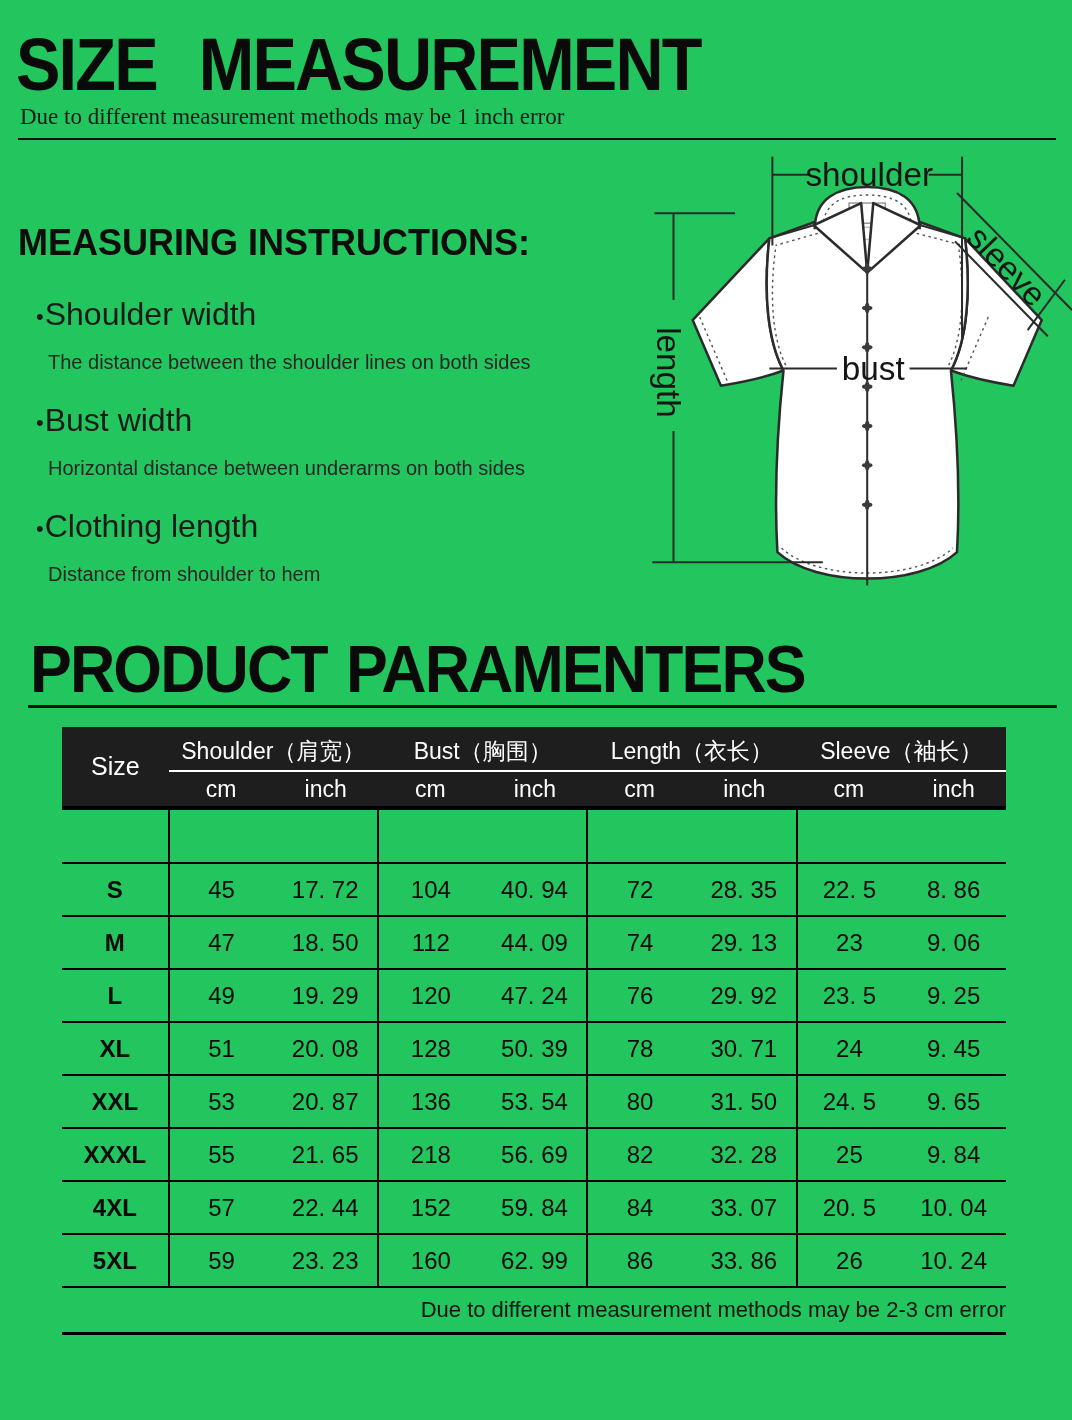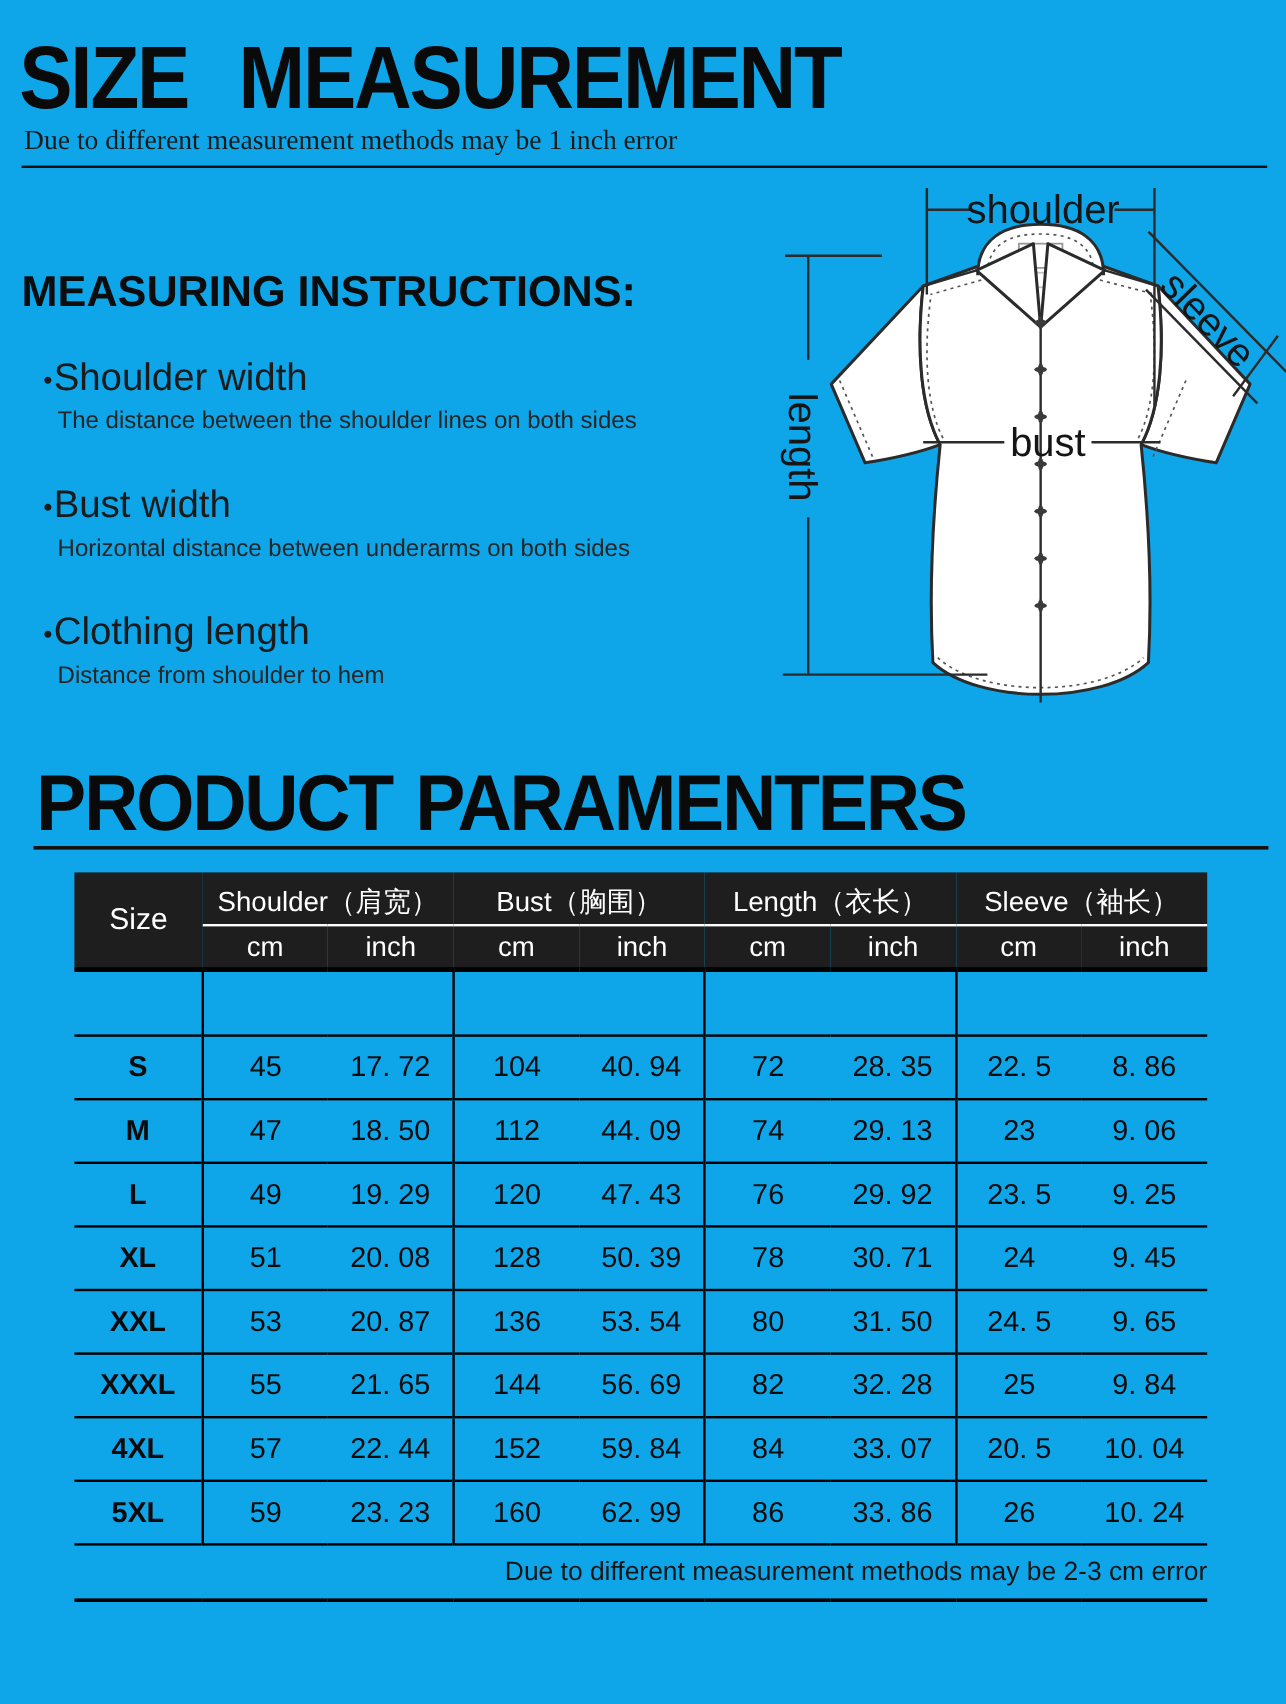--- a/index.html
+++ b/index.html
@@ -1,17 +1,17 @@
 <!DOCTYPE html>
 <html style="--hdr-bg: #1e1e1e; --hdr-tx: #ffffff;"><head>
 <meta charset="utf-8">
 <style>
   * { margin:0; padding:0; box-sizing:border-box; }
   body { background:#fff; font-family:"Liberation Sans", sans-serif; color:#111; }
-  #canvas { position:relative; width:1072px; height:1420px; background:#0ea5e9; overflow:hidden; }
+  #canvas { position:relative; width:1072px; height:1420px; background:#22c55e; overflow:hidden; }
 
   
   .big-heading {
     position:absolute; font-weight:800; line-height:1.0; color:#0a0a0a;
     letter-spacing:-2px; transform:scaleX(0.90); transform-origin:left center;
     white-space:nowrap; font-family:"Liberation Sans", sans-serif;
   }
   #page-title { left:16px; top:28px; font-size:74px; word-spacing:28px; }
   #params-title { left:30px; top:636px; font-size:66px; transform:scaleX(0.95); word-spacing:4px; }
 
@@ -22,21 +22,21 @@
   .rule { position:absolute; background:#111; }
   #rule-top { left:18px; top:138px; width:1038px; height:2px; }
   #rule-params { left:28px; top:705px; width:1029px; height:3px; }
 
   
   #meas-heading { position:absolute; left:18px; top:222px; font-size:36px; font-weight:bold; color:#0d0d0d; }
   .instr-item { position:absolute; left:36px; }
   #instr-0 { top:296px; } #instr-1 { top:402px; } #instr-2 { top:508px; }
   .instr-term { font-size:32px; color:#1b1b1b; line-height:1.15; }
   .instr-bullet { font-size:22px; vertical-align:middle; margin-right:1px; }
-  .instr-desc { font-size:20px; color:#262626; margin-top:7px; margin-left:12px; }
+  .instr-desc { font-size:20px; color:#262626; margin-top:18px; margin-left:12px; }
 
   
   #diagram { position:absolute; left:616px; top:140px; width:456px; height:455px; }
   #diagram svg { width:100%; height:100%; }
   .outline { fill:#ffffff; stroke:#2b2b2b; stroke-width:2.5; stroke-linejoin:round; }
   .seam { fill:none; stroke:#2b2b2b; stroke-width:2; }
   .stitch { fill:none; stroke:#555; stroke-width:1.4; stroke-dasharray:2.5 3.5; }
   .measure { stroke:#2b2b2b; stroke-width:2; fill:none; }
   .diagram-label { font-family:"Liberation Sans", sans-serif; font-size:33px; fill:#151515; }
   .label-rect { fill:none; stroke:#9a9a9a; stroke-width:1.5; }
@@ -242,21 +242,21 @@
             <td>74</td>
             <td>29. 13</td>
             <td>23</td>
             <td>9. 06</td>
           </tr>
           <tr class="grid data-row">
             <td class="size-cell">L</td>
             <td>49</td>
             <td>19. 29</td>
             <td>120</td>
-            <td>47. 43</td>
+            <td>47. 24</td>
             <td>76</td>
             <td>29. 92</td>
             <td>23. 5</td>
             <td>9. 25</td>
           </tr>
           <tr class="grid data-row">
             <td class="size-cell">XL</td>
             <td>51</td>
             <td>20. 08</td>
             <td>128</td>
@@ -274,21 +274,21 @@
             <td>53. 54</td>
             <td>80</td>
             <td>31. 50</td>
             <td>24. 5</td>
             <td>9. 65</td>
           </tr>
           <tr class="grid data-row">
             <td class="size-cell">XXXL</td>
             <td>55</td>
             <td>21. 65</td>
-            <td>144</td>
+            <td>218</td>
             <td>56. 69</td>
             <td>82</td>
             <td>32. 28</td>
             <td>25</td>
             <td>9. 84</td>
           </tr>
           <tr class="grid data-row">
             <td class="size-cell">4XL</td>
             <td>57</td>
             <td>22. 44</td>

